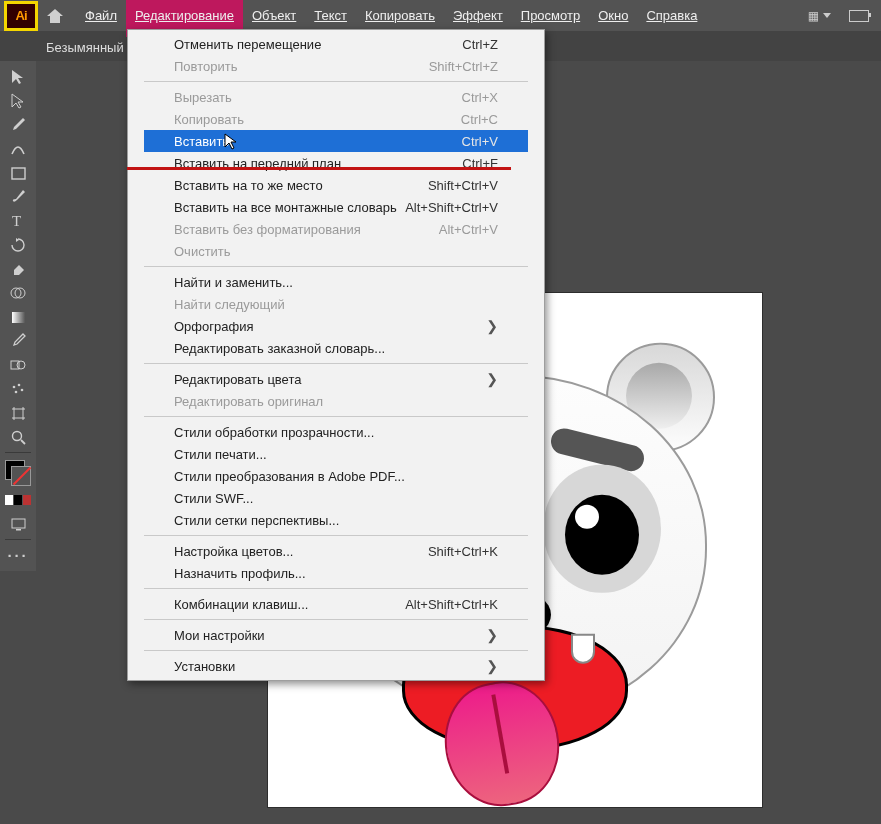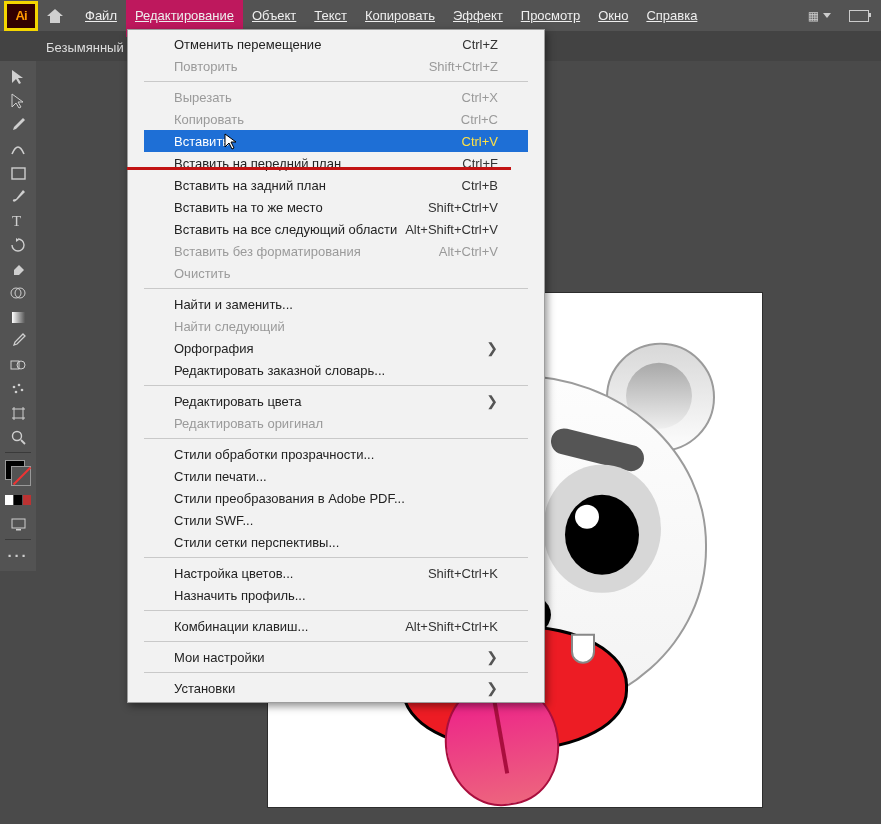--- a/index.html
+++ b/index.html
@@ -57,21 +57,21 @@
   .tongue::after{content:"";position:absolute;left:50%;top:10px;width:4px;height:80px;background:#a90e3e;transform:translateX(-50%)}
 
   
   .dropdown{position:absolute;left:127px;top:29px;width:384px;background:#f2f2f2;color:#222;box-shadow:2px 3px 8px rgba(0,0,0,.45);border:1px solid #9e9e9e;z-index:50;padding:3px 16px;font-size:13px;}
   .dd-item{display:flex;align-items:center;height:22px;padding:0 30px 0 30px;position:relative;cursor:default}
   .dd-item .lbl{}
   .dd-item .shortcut{margin-left:auto;color:#333}
   .dd-item.disabled{color:#9a9a9a}
   .dd-item.disabled .shortcut{color:#9a9a9a}
   .dd-item.highlight{background:#1e6fd6;color:#fff}
-  .dd-item.highlight .shortcut{color:#fde047}
+  .dd-item.highlight .shortcut{color:#e5e5e5}
   .dd-item .sub{margin-left:auto;font-size:14px;color:#555;padding-left:14px}
   .dd-sep{height:1px;background:#c9c9c9;margin:4px 0}
   .underline{position:absolute;left:127px;top:167px;width:384px;height:3px;background:#c21313;z-index:60}
   .cursor{position:absolute;left:224px;top:133px;z-index:70;color:#000}
 </style>
 </head>
 <body>
 
 <div class="menubar">
   <div class="ai-logo">Ai</div>
@@ -263,29 +263,25 @@
     </div>
     <div class="dd-item highlight">
       <span class="lbl">Вставить</span>
       <span class="shortcut">Ctrl+V</span>
     </div>
     <div class="dd-item">
       <span class="lbl">Вставить на передний план</span>
       <span class="shortcut">Ctrl+F</span>
     </div>
     <div class="dd-item">
-      <span class="lbl">Вставить на задний план</span>
-      <span class="shortcut">Ctrl+B</span>
-    </div>
-    <div class="dd-item">
       <span class="lbl">Вставить на то же место</span>
       <span class="shortcut">Shift+Ctrl+V</span>
     </div>
     <div class="dd-item">
-      <span class="lbl">Вставить на все следующий области</span>
+      <span class="lbl">Вставить на все монтажные словарь</span>
       <span class="shortcut">Alt+Shift+Ctrl+V</span>
     </div>
     <div class="dd-item disabled">
       <span class="lbl">Вставить без форматирования</span>
       <span class="shortcut">Alt+Ctrl+V</span>
     </div>
     <div class="dd-item disabled">
       <span class="lbl">Очистить</span>
       <span class="shortcut"></span>
     </div>

